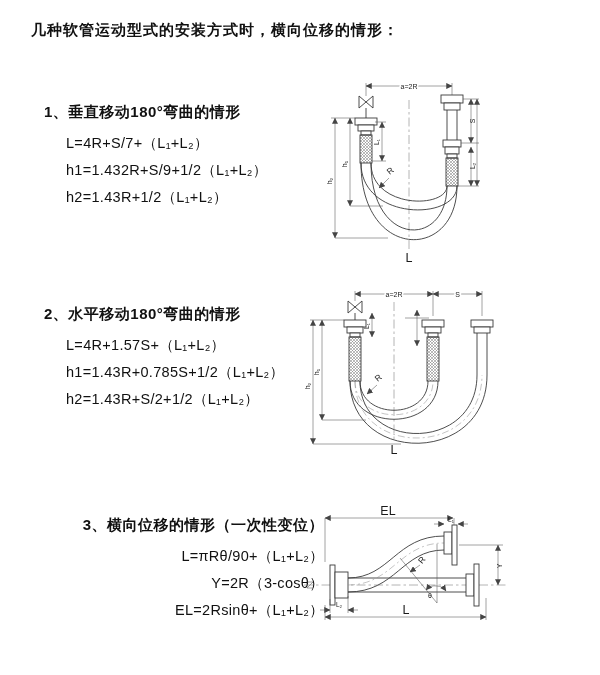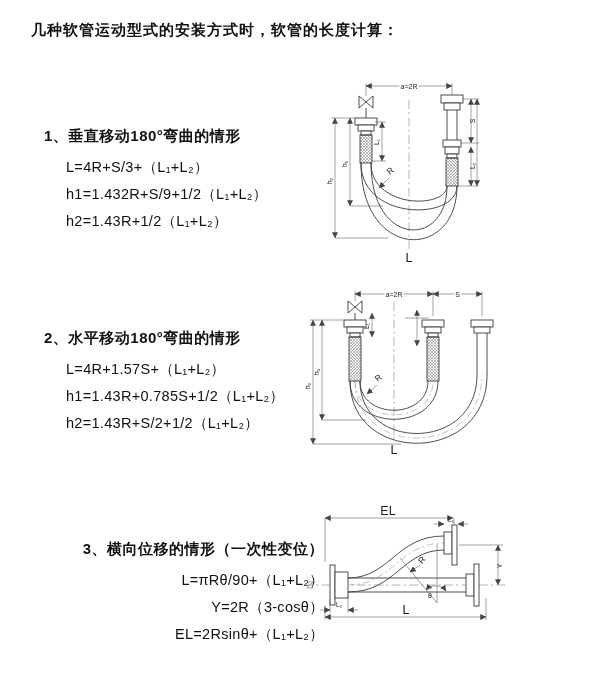--- a/index.html
+++ b/index.html
@@ -1,19 +1,19 @@
 <!DOCTYPE html>
 <html><head>
 <meta charset="utf-8">
 <style>
   html,body{margin:0;padding:0;background:#fff;}
   .page{position:relative;width:600px;height:675px;background:#ffffff;overflow:hidden;
         font-family:"Liberation Sans","DejaVu Sans",sans-serif;color:#111;}
   .doc-title{position:absolute;left:31px;top:21px;font-size:15px;font-weight:bold;letter-spacing:1px;}
-  .sec{position:absolute;left:44px;width:280px;margin-top:24px;}
+  .sec{position:absolute;left:44px;width:280px;}
   .sec-h{font-size:15px;font-weight:bold;letter-spacing:0.5px;white-space:nowrap;}
   .formula{font-size:14.5px;margin-left:22px;margin-top:8px;line-height:19px;letter-spacing:0.3px;white-space:nowrap;}
   .formula.first{margin-top:12px;}
   .diag{position:absolute;}
   svg{overflow:visible;}
   .d{stroke:#3a3a3a;stroke-width:0.9;fill:none;}
   .fit{stroke:#3a3a3a;stroke-width:0.9;fill:#ffffff;}
   .dim{stroke:#555;stroke-width:0.55;fill:none;}
   .cl{stroke:#777;stroke-width:0.55;fill:none;stroke-dasharray:9 3 2.5 3;}
   .hcl{stroke:#888;stroke-width:0.5;fill:none;stroke-dasharray:7 3 2 3;}
@@ -22,25 +22,25 @@
   .dl2{font-size:6.5px;}
   .bl{font-size:12.5px;}
   .rl{font-size:8.5px;}
   .onLine{paint-order:stroke;stroke:#ffffff;stroke-width:3px;}
 </style>
 </head>
 <body>
 
 <div class="page">
 
-  <div class="doc-title">几种软管运动型式的安装方式时，软管的长度计算：</div>
+  <div class="doc-title">几种软管运动型式的安装方式时，横向位移的情形：</div>
 
   <div class="sec" style="top:103px;">
     <div class="sec-h">1、垂直移动180°弯曲的情形</div>
-    <div class="formula first">L=4R+S/3+（L₁+L₂）</div>
+    <div class="formula first">L=4R+S/7+（L₁+L₂）</div>
     <div class="formula">h1=1.432R+S/9+1/2（L₁+L₂）</div>
     <div class="formula">h2=1.43R+1/2（L₁+L₂）</div>
   </div>
 
   <svg class="diag" style="left:313px;top:66px;" width="278" height="198" viewBox="0 0 278 198">
     <defs>
       <pattern id="p1" width="3" height="3" patternUnits="userSpaceOnUse">
         <path d="M0,3 L3,0 M0,0 L3,3" stroke="#777" stroke-width="0.5"></path>
       </pattern>
       <marker id="m1" viewBox="0 0 10 10" refX="9.5" refY="5" markerWidth="11" markerHeight="11" orient="auto-start-reverse">

